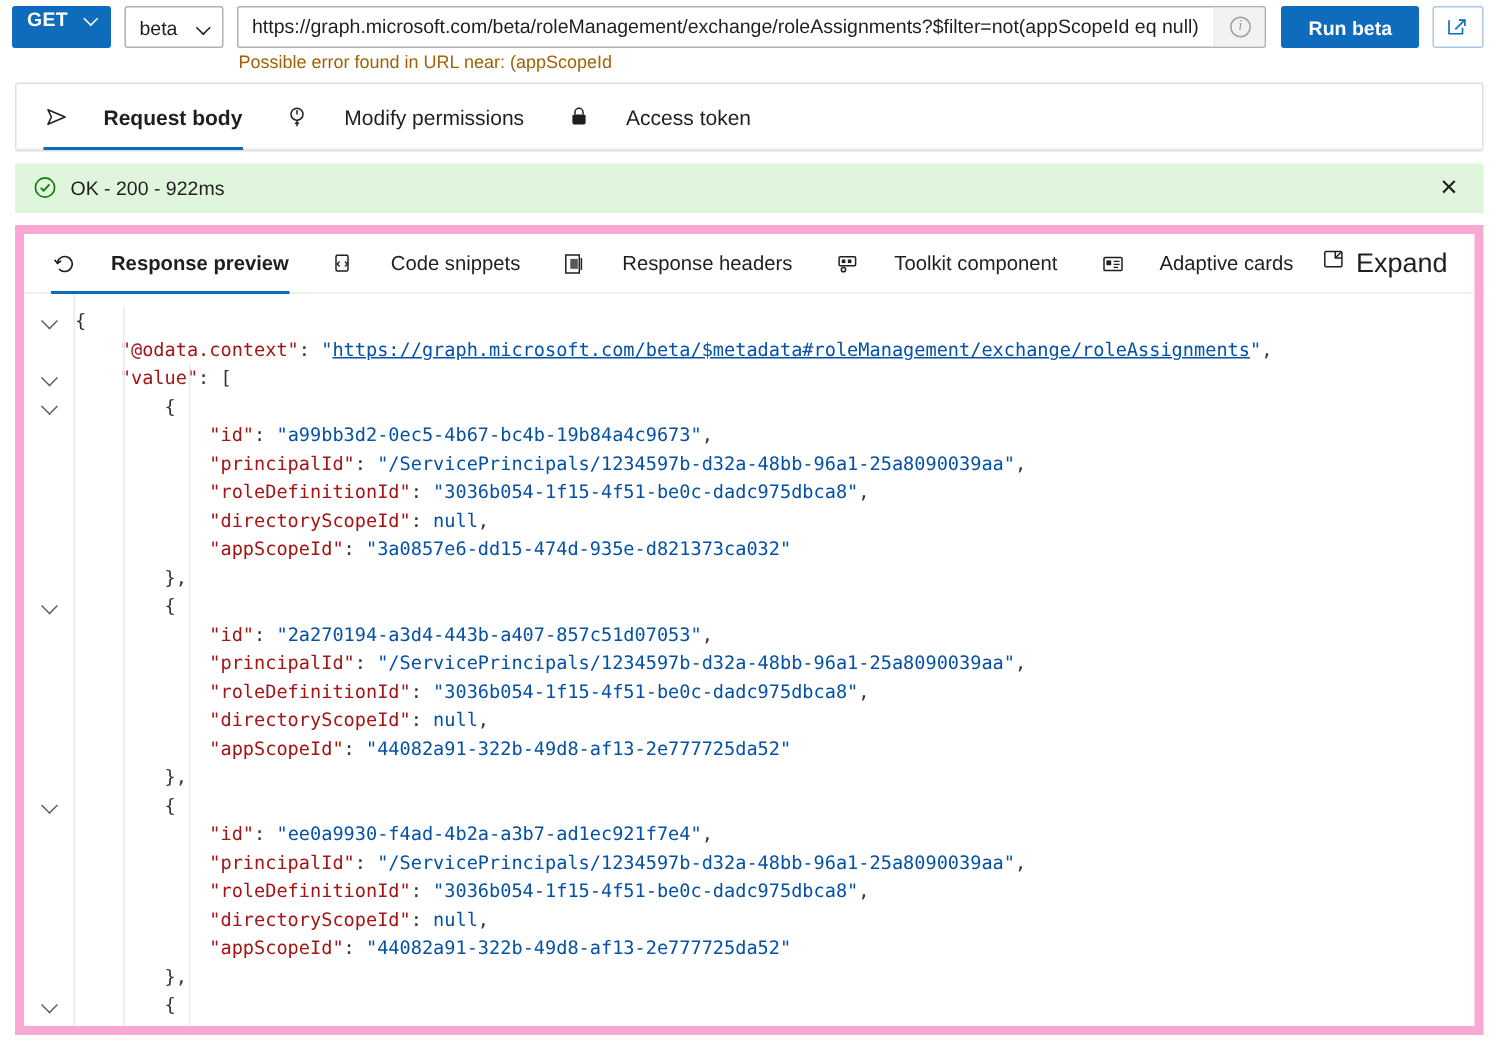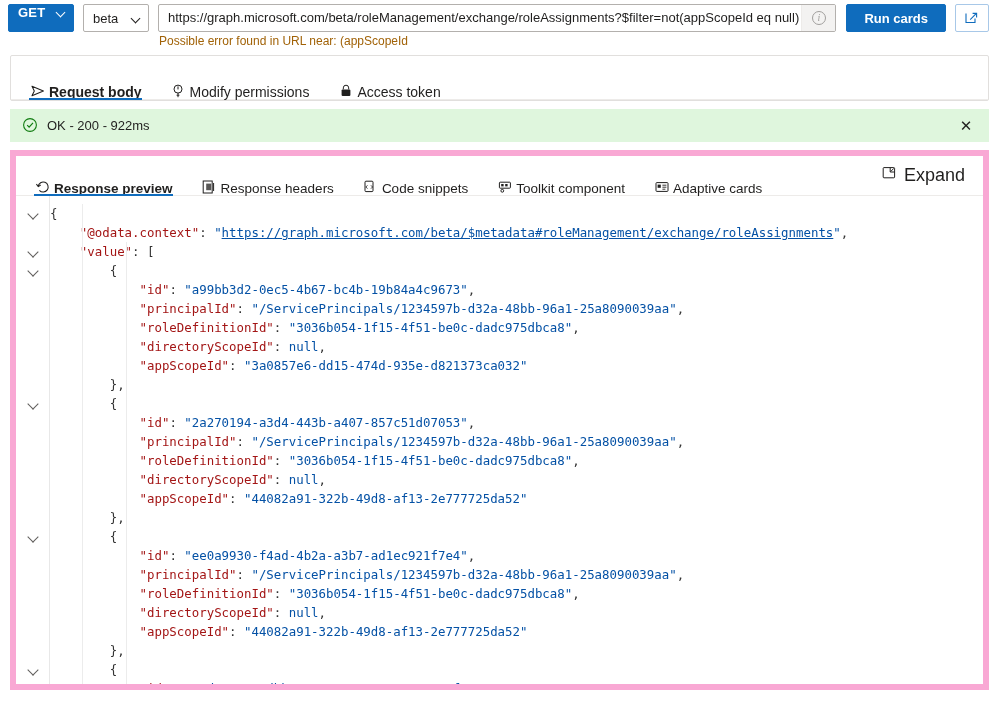--- a/index.html
+++ b/index.html
@@ -92,21 +92,21 @@
     margin: 3px 10px 0 10px;
     background: #fff;
   }
   .tabstrip {
     display: flex; align-items: center;
     height: 44px; padding: 0 14px;
     border-bottom: 1px solid #edebe9;
     position: relative;
   }
   .tab {
-    display: flex; align-items: flex-end; gap: 3px;
+    display: flex; align-items: center; gap: 23px;
     height: 44px; padding: 0 14px;
     font-size: 14px; color: #201f1e; cursor: pointer;
     position: relative; white-space: nowrap;
   }
   .tab:first-child { padding-left: 4px; }
   .tab.active { font-weight: 700; }
   .tab.active::after {
     content: ""; position: absolute;
     left: 4px; right: 14px; bottom: 0;
     height: 2px; background: #0f6cbd;
@@ -205,21 +205,21 @@
     <div class="url-wrap">
       <div class="url-box">
         <div class="url-text" title="Enter the request URL">https://graph.microsoft.com/beta/roleManagement/exchange/roleAssignments?$filter=not(appScopeId eq null)</div>
         <div class="info-cell">
           <div class="info-icon">i</div>
         </div>
       </div>
       <div class="url-hint">Possible error found in URL near: (appScopeId</div>
     </div>
 
-    <button class="runbtn">Run cards</button>
+    <button class="runbtn">Run beta</button>
 
     <div class="sharebtn">
       <svg width="16" height="16" viewBox="0 0 16 16">
         <path d="M1.5 4.5 A0 0 0 0 0 1.5 4.5 M2 3.5v9h9V8.5" fill="none" stroke="#0f6cbd" stroke-width="1.1"></path>
         <path d="M6.2 9.6 L12.4 3.4" fill="none" stroke="#0f6cbd" stroke-width="1.1"></path>
         <path d="M8.6 3.4h4v4" fill="none" stroke="#0f6cbd" stroke-width="1.1"></path>
       </svg>
     </div>
   </div>
 
@@ -279,36 +279,36 @@
             <path d="M3.2 7.4a5 5 0 1 1 1.2 3.9" fill="none" stroke="#201f1e" stroke-width="1.05"></path>
             <path d="M1.4 5.2 L3.3 7.6 L5.7 6" fill="none" stroke="#201f1e" stroke-width="1.05"></path>
           </svg>
         </span>
         <span>Response preview</span>
       </div>
 
       <div class="tab">
         <span class="ticon">
           <svg width="16" height="16" viewBox="0 0 16 16">
+            <rect x="3" y="2.2" width="8" height="10.4" rx="1" fill="none" stroke="#201f1e" stroke-width="1"></rect>
+            <path d="M5.4 6.4 L3.8 8 L5.4 9.6 M9 6.4 L10.6 8 L9 9.6" fill="none" stroke="#201f1e" stroke-width=".9"></path>
+          </svg>
+        </span>
+        <span>Code snippets</span>
+      </div>
+
+      <div class="tab">
+        <span class="ticon">
+          <svg width="16" height="16" viewBox="0 0 16 16">
             <rect x="2.2" y="2" width="9" height="12" fill="none" stroke="#201f1e" stroke-width="1"></rect>
             <rect x="5.2" y="4.6" width="5" height="6.6" fill="#201f1e" opacity=".75"></rect>
             <path d="M12.6 4v8" stroke="#201f1e" stroke-width="1" fill="none"></path>
           </svg>
         </span>
         <span>Response headers</span>
-      </div>
-
-      <div class="tab">
-        <span class="ticon">
-          <svg width="16" height="16" viewBox="0 0 16 16">
-            <rect x="3" y="2.2" width="8" height="10.4" rx="1" fill="none" stroke="#201f1e" stroke-width="1"></rect>
-            <path d="M5.4 6.4 L3.8 8 L5.4 9.6 M9 6.4 L10.6 8 L9 9.6" fill="none" stroke="#201f1e" stroke-width=".9"></path>
-          </svg>
-        </span>
-        <span>Code snippets</span>
       </div>
 
       <div class="tab">
         <span class="ticon">
           <svg width="16" height="16" viewBox="0 0 16 16">
             <rect x="2.4" y="3.2" width="11" height="6" rx=".8" fill="none" stroke="#201f1e" stroke-width="1"></rect>
             <rect x="4.2" y="5" width="2.4" height="2.4" fill="#201f1e"></rect>
             <rect x="8.2" y="5" width="2.4" height="2.4" fill="#201f1e"></rect>
             <circle cx="5.3" cy="11.8" r="1.4" fill="none" stroke="#201f1e" stroke-width="1"></circle>
           </svg>

